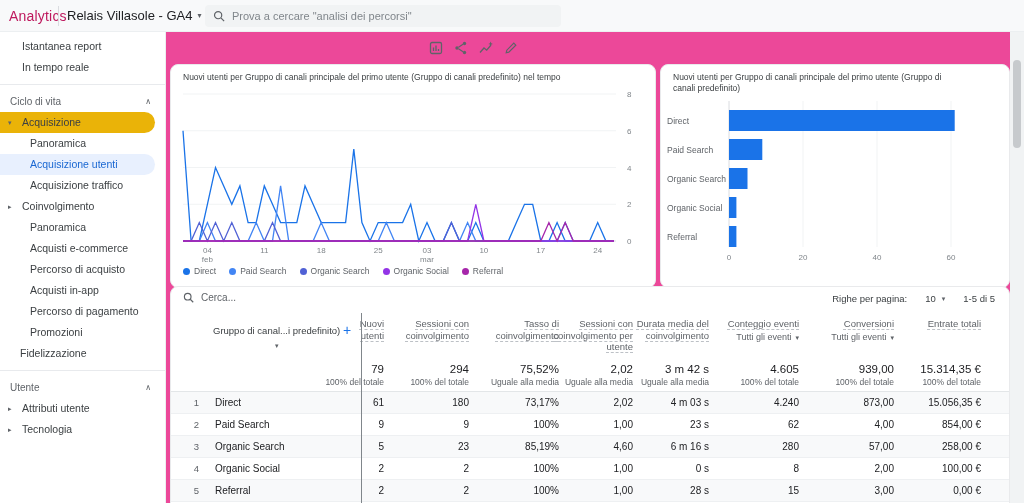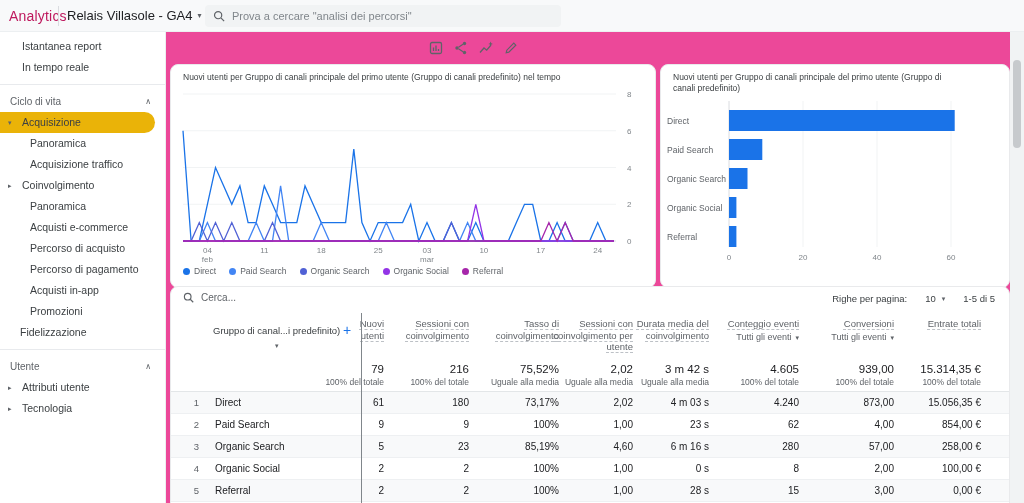--- a/index.html
+++ b/index.html
@@ -115,27 +115,28 @@
   </header>
 
   <div class="body">
     <nav class="sidebar" id="sidebar">
         <div class="sb-item lvl0"><span class="sb-label">Istantanea report</span></div>
         <div class="sb-item lvl0"><span class="sb-label">In tempo reale</span></div>
         <div class="sb-divider"></div>
         <div class="sb-section"><span>Ciclo di vita</span><span class="sb-chev">∧</span></div>
         <div class="sb-item lvl1 act"><span class="sb-arrow">▾</span><span class="sb-label">Acquisizione</span></div>
         <div class="sb-item lvl2"><span class="sb-label">Panoramica</span></div>
+        <div class="sb-item lvl2 sel"><span class="sb-label">Acquisizione utenti</span></div>
         <div class="sb-item lvl2"><span class="sb-label">Acquisizione traffico</span></div>
         <div class="sb-item lvl1"><span class="sb-arrow">▸</span><span class="sb-label">Coinvolgimento</span></div>
         <div class="sb-item lvl2"><span class="sb-label">Panoramica</span></div>
         <div class="sb-item lvl2"><span class="sb-label">Acquisti e-commerce</span></div>
         <div class="sb-item lvl2"><span class="sb-label">Percorso di acquisto</span></div>
+        <div class="sb-item lvl2"><span class="sb-label">Acquisti in-app</span></div>
         <div class="sb-item lvl2"><span class="sb-label">Percorso di pagamento</span></div>
-        <div class="sb-item lvl2"><span class="sb-label">Acquisti in-app</span></div>
         <div class="sb-item lvl2"><span class="sb-label">Promozioni</span></div>
         <div class="sb-item lvl1 noarrow"><span class="sb-label">Fidelizzazione</span></div>
         <div class="sb-divider"></div>
         <div class="sb-section"><span>Utente</span><span class="sb-chev">∧</span></div>
         <div class="sb-item lvl1"><span class="sb-arrow">▸</span><span class="sb-label">Attributi utente</span></div>
         <div class="sb-item lvl1"><span class="sb-arrow">▸</span><span class="sb-label">Tecnologia</span></div>
       </nav>
 
     <main class="main">
       <div class="actions">
@@ -282,21 +283,21 @@
             <div class="mhdr" style="right: 115px; width: 112px;"><span class="mlabel">Conversioni</span><div class="mfilter"><span>Tutti gli eventi</span><span class="fcaret">▾</span></div></div>
             <div class="mhdr" style="right: 28px; width: 62px;"><span class="mlabel">Entrate totali</span></div>
           </div>
 
         <div class="tbl-totals" id="tblTotals">
             <div class="tcell" style="right: 625px;">
               <div class="tval">79</div>
               <div class="tsub">100% del totale</div>
             </div>
             <div class="tcell" style="right: 540px;">
-              <div class="tval">216</div>
+              <div class="tval">294</div>
               <div class="tsub">100% del totale</div>
             </div>
             <div class="tcell" style="right: 450px;">
               <div class="tval">75,52%</div>
               <div class="tsub">Uguale alla media</div>
             </div>
             <div class="tcell" style="right: 376px;">
               <div class="tval">2,02</div>
               <div class="tsub">Uguale alla media</div>
             </div>

